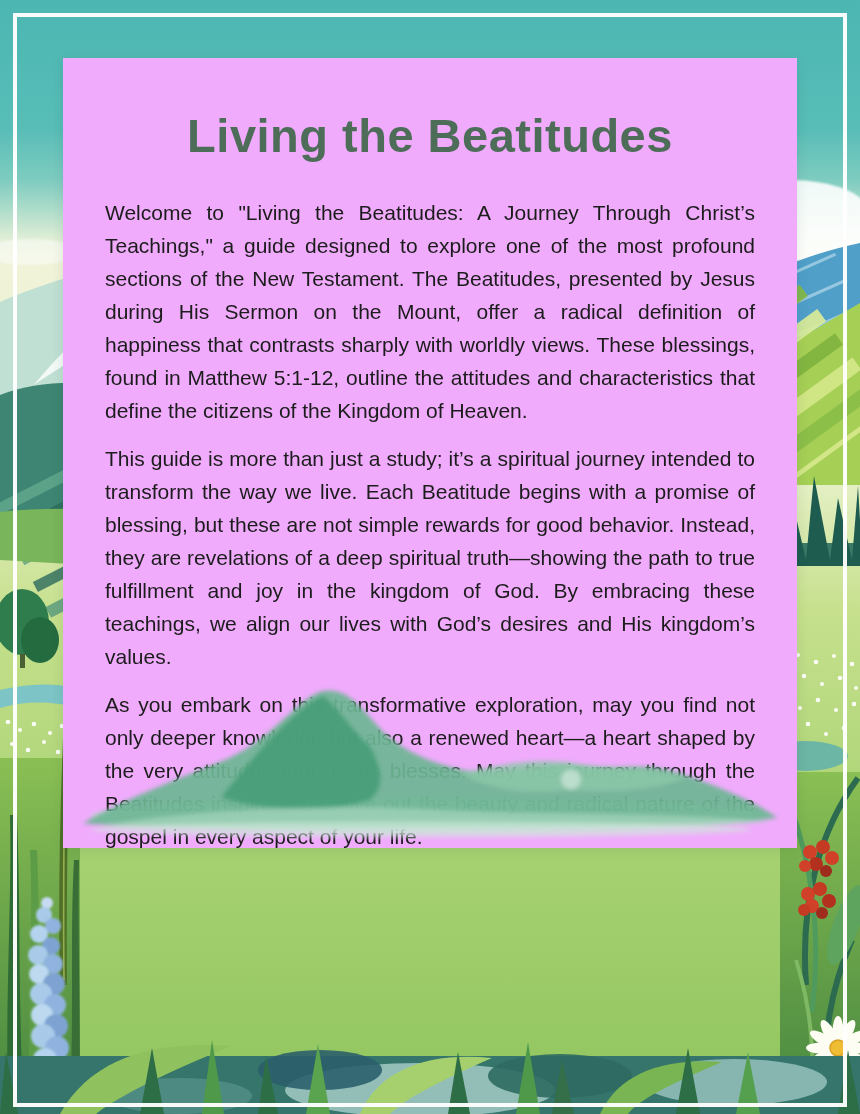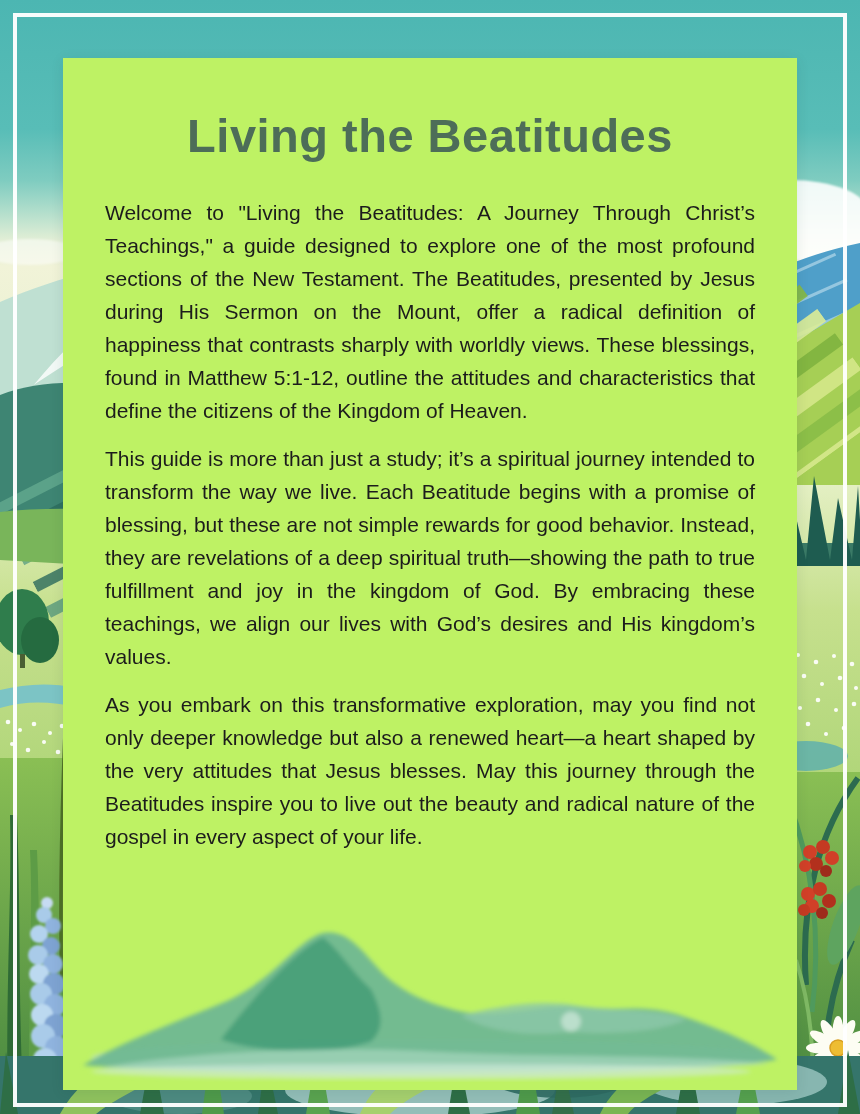--- a/index.html
+++ b/index.html
@@ -6,22 +6,22 @@
   .stage{
     position:relative;width:860px;height:1114px;overflow:hidden;
     background:#4db7b4;font-family:"Liberation Sans",sans-serif;
   }
   .bg-svg{position:absolute;left:0;top:0;width:860px;height:1114px;display:block;}
   .frame{
     position:absolute;left:13px;top:13px;right:13px;bottom:7px;
     border:4px solid rgba(255,255,255,.96);pointer-events:none;
   }
   .card{
-    position:absolute;left:63px;top:58px;width:734px;height:1032px;
-    background:#bef264;box-shadow:0 2px 12px rgba(20,60,50,.10);
+    position:absolute;left:63px;top:58px;width:734px;height:790px;
+    background:#f0abfc;box-shadow:0 2px 12px rgba(20,60,50,.10);
   }
   .title{
     margin:52px 20px 0;text-align:center;
     font-size:47px;line-height:1.1;font-weight:bold;
     color:#4d6d58;letter-spacing:.5px;
   }
   .content{
     margin:34px 42px 0;font-size:21px;line-height:33px;color:#1c1c1c;
     text-align:justify;
   }

